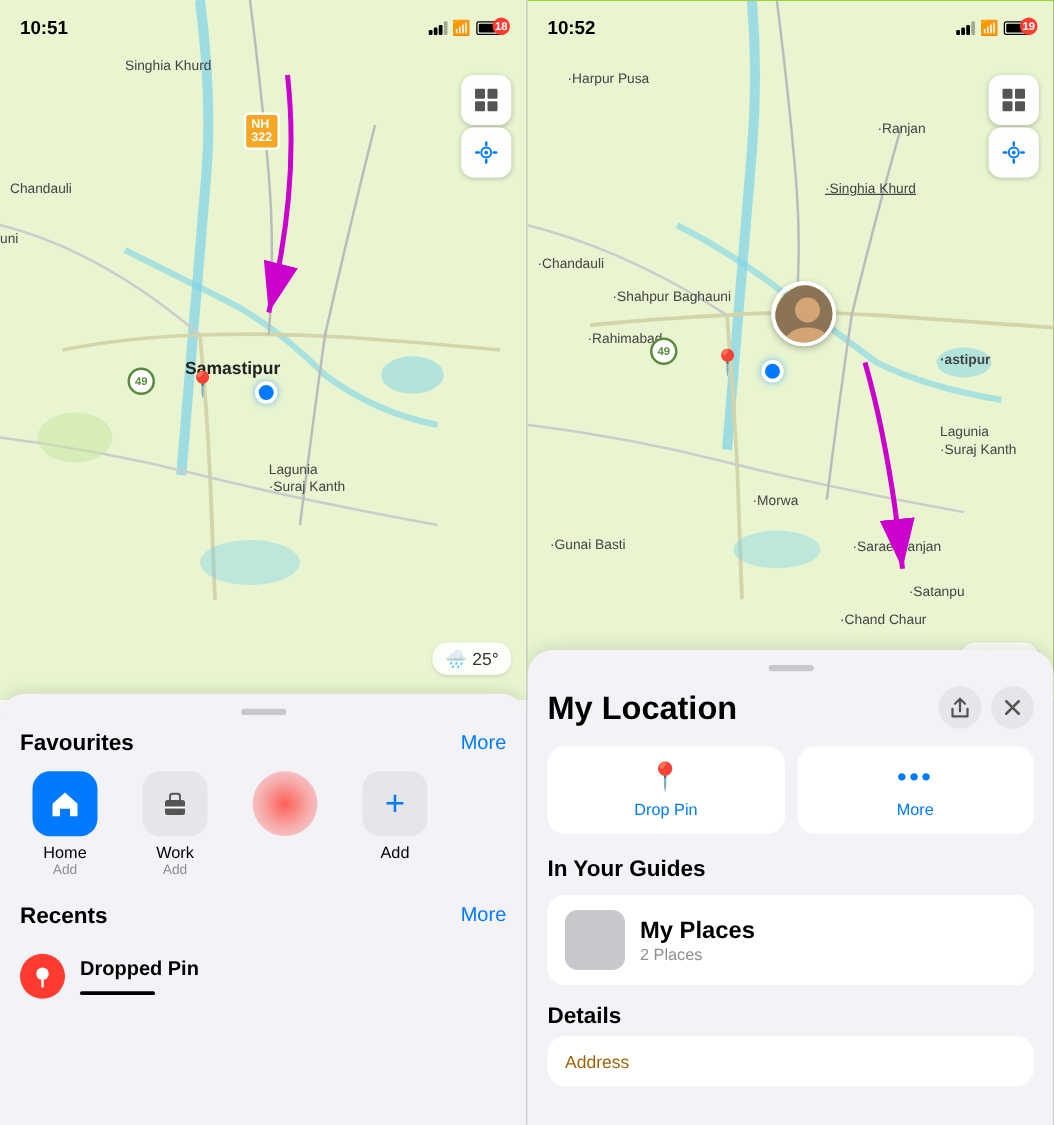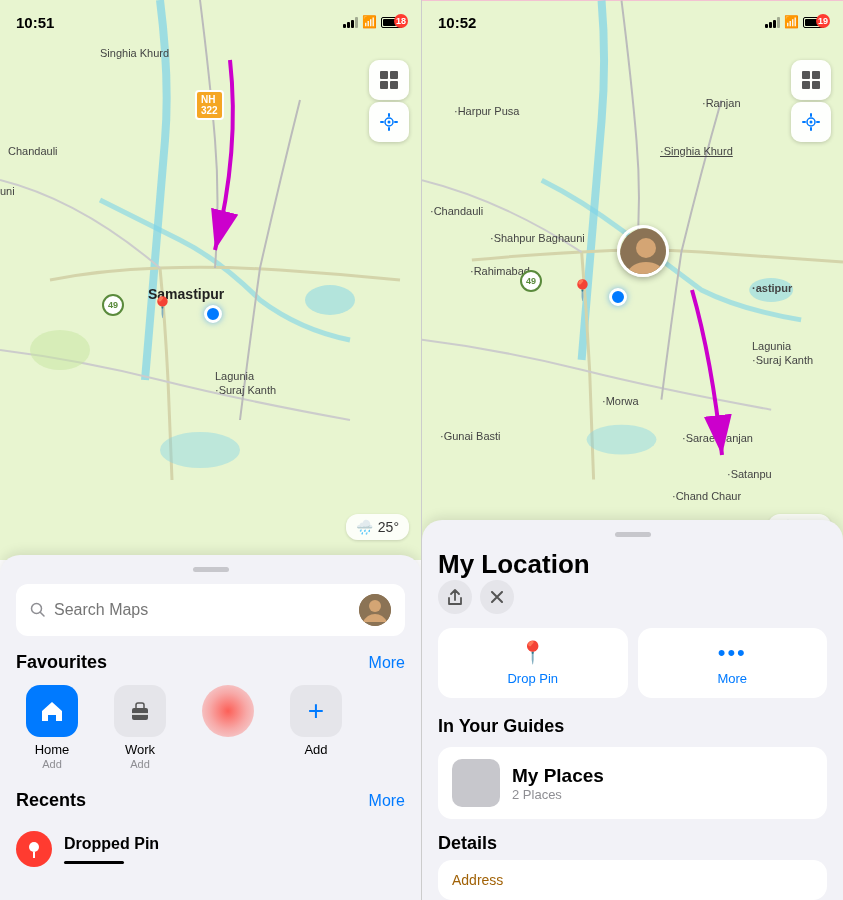--- a/index.html
+++ b/index.html
@@ -24,21 +24,21 @@
       width: 422px;
       border-left: 1px solid #ccc;
     }
 
     
     .map-area {
       width: 100%;
       height: 560px;
       position: relative;
       overflow: hidden;
-      background: #f9a8d4;
+      background: #84cc16;
     }
 
     
     .map-bg {
       width: 100%;
       height: 100%;
       position: absolute;
       top: 0; left: 0;
     }
 
@@ -276,23 +276,22 @@
       background: #f2f2f7;
       border-radius: 20px 20px 0 0;
       padding: 12px 16px 0;
       z-index: 20;
       box-shadow: 0 -3px 12px rgba(0,0,0,0.1);
     }
 
     .location-header {
       display: flex;
       justify-content: space-between;
-      align-items: flex-start;
+      align-items: center;
       margin-bottom: 14px;
-      flex-direction: column;
     }
 
     .location-title {
       font-size: 26px;
       font-weight: 700;
       color: #000;
     }
 
     .location-header-btns {
       display: flex;
@@ -632,34 +631,20 @@
 
     <div class="weather-badge">
       <span>🌧️</span>
       <span>25°</span>
     </div>
   </div>
 
   <div class="bottom-sheet">
     <div class="sheet-handle"></div>
 
-    <div class="search-bar">
-      <svg width="16" height="16" viewBox="0 0 16 16" fill="none">
-        <circle cx="6.5" cy="6.5" r="5" stroke="#8e8e93" stroke-width="1.5"></circle>
-        <path d="M10.5 10.5 L14 14" stroke="#8e8e93" stroke-width="1.5" stroke-linecap="round"></path>
-      </svg>
-      <input type="text" readonly="" placeholder="Search Maps" style="">
-      <div class="avatar-circle">
-        <svg width="32" height="32" viewBox="0 0 32 32">
-          <circle cx="16" cy="16" r="16" fill="#8B7355"></circle>
-          <circle cx="16" cy="12" r="6" fill="#d4a574"></circle>
-          <path d="M4 28 Q8 20 16 20 Q24 20 28 28" fill="#d4a574"></path>
-        </svg>
-      </div>
-    </div>
 
     <div class="section-header">
       <span class="section-title">Favourites</span>
       <span class="section-more">More</span>
     </div>
 
     <div class="favourites-row">
 
       <div class="fav-item">
         <div class="fav-icon blue-bg">
@@ -766,21 +751,21 @@
       </div>
       <div class="map-btn">
         <svg width="20" height="20" viewBox="0 0 20 20" fill="none">
           <path d="M10 2 L10 4 M10 16 L10 18 M2 10 L4 10 M16 10 L18 10" stroke="#007AFF" stroke-width="2" stroke-linecap="round"></path>
           <circle cx="10" cy="10" r="4" stroke="#007AFF" stroke-width="1.5" fill="none"></circle>
           <circle cx="10" cy="10" r="1.5" fill="#007AFF"></circle>
         </svg>
       </div>
     </div>
 
-    <div class="place-label" style="top:57px; left:32px;margin-top:48px;">·Harpur Pusa</div>
+    <div class="place-label" style="top:57px; left:32px;">·Harpur Pusa</div>
     <div class="place-label" style="top:97px; left:280px;">·Ranjan</div>
     <div class="place-label" style="top:145px; left:238px;text-decoration:underline;">·Singhia Khurd</div>
     <div class="place-label" style="top:205px; left:8px;">·Chandauli</div>
     <div class="place-label" style="top:232px; left:68px;">·Shahpur Baghauni</div>
     <div class="place-label" style="top:265px; left:48px;">·Rahimabad</div>
     <div class="place-label" style="top:282px; left:330px; font-weight:600;">·astipur</div>
     <div class="place-label" style="top:340px; left:330px;">Lagunia</div>
     <div class="place-label" style="top:354px; left:330px;">·Suraj Kanth</div>
     <div class="place-label" style="top:395px; left:180px;">·Morwa</div>
     <div class="place-label" style="top:430px; left:18px;">·Gunai Basti</div>

